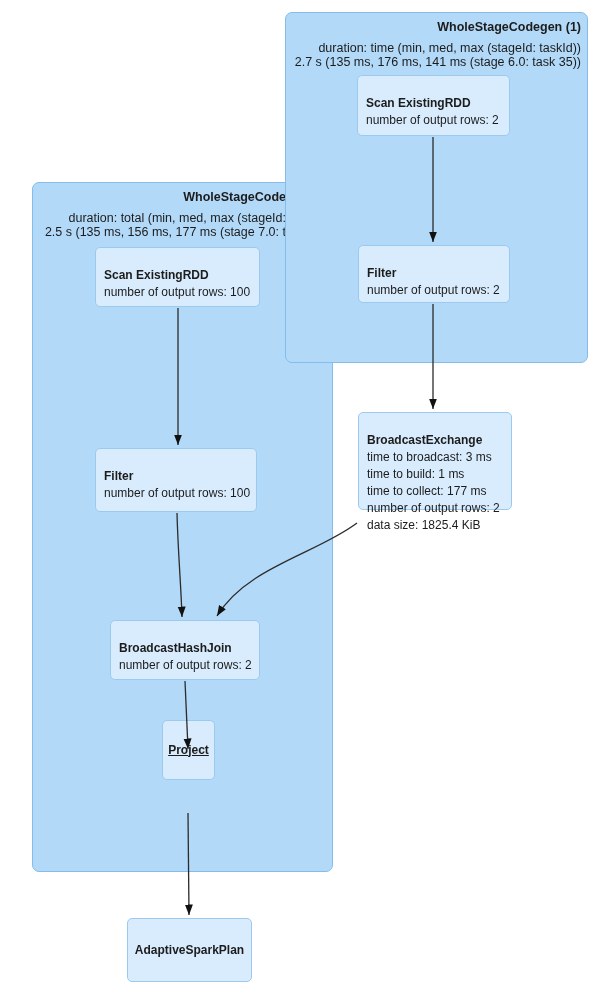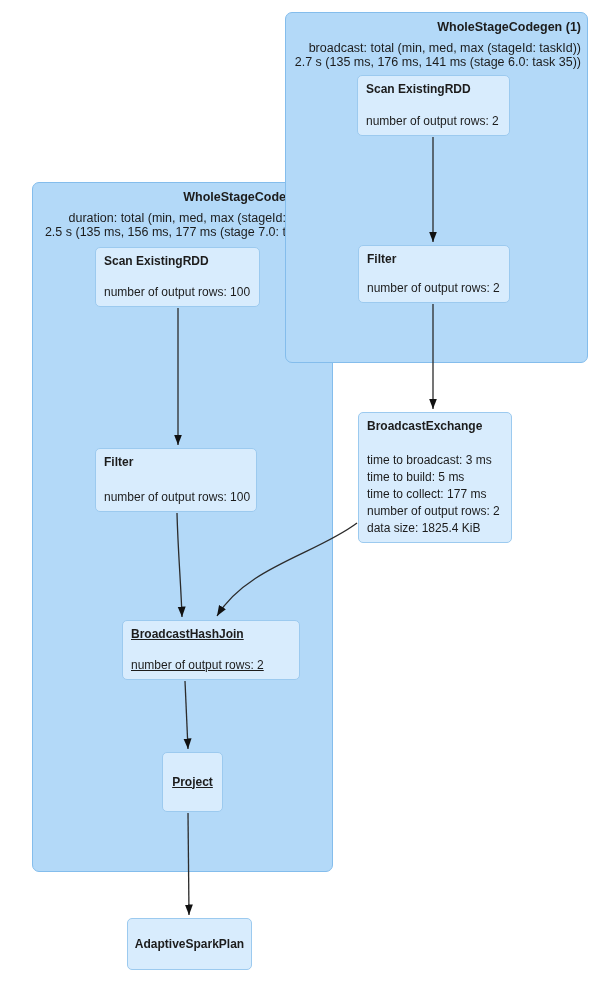--- a/index.html
+++ b/index.html
@@ -13,33 +13,33 @@
   .cluster-right{left:285px;top:12px;width:303px;height:351px;z-index:2;}
   .cluster-label{position:absolute;top:0;right:0;text-align:right;font-size:12.5px;line-height:14px;
                  padding:7px 6px 0 0;white-space:nowrap;}
   .cluster-left .cluster-label{left:0;right:auto;width:253px;padding-right:0;overflow:hidden;}
   .cluster-title{font-weight:bold;}
   .cluster-duration{margin-top:7px;}
 
   
   .node{position:absolute;background:#d8ecfd;border:1px solid #9ccaef;border-radius:5px;
         box-sizing:border-box;z-index:5;display:flex;flex-direction:column;
-        justify-content:space-between;padding:5px 8px;font-size:12px;line-height:17px;}
+        justify-content:space-between;padding:19px 8px;font-size:12px;line-height:17px;}
   .node-title{font-weight:bold;white-space:nowrap;}
   .metric{white-space:nowrap;}
   .node--center{justify-content:center;align-items:center;text-align:center;padding:5px;}
 
   #n-scan1{left:357px;top:75px;width:153px;height:61px;}
   #n-filter1{left:358px;top:245px;width:152px;height:58px;}
-  #n-bexch{left:358px;top:412px;width:154px;height:131px;}
+  #n-bexch{left:358px;top:412px;width:154px;height:98px;}
   #n-scan2{left:95px;top:247px;width:165px;height:60px;}
   #n-filter2{left:95px;top:448px;width:162px;height:64px;}
-  #n-bhj{left:122px;top:620px;width:178px;height:60px;text-decoration:underline;}
-  #n-project{left:162px;top:752px;width:61px;height:60px;text-decoration:underline;}
-  #n-adaptive{left:127px;top:918px;width:125px;height:52px;}
+  #n-bhj{left:110px;top:620px;width:150px;height:60px;}
+  #n-project{left:162px;top:720px;width:53px;height:60px;text-decoration:underline;}
+  #n-adaptive{left:127px;top:918px;width:125px;height:64px;}
 
   
   svg.edges{position:absolute;left:0;top:0;z-index:10;pointer-events:none;}
   .edge{stroke:#2b2b2b;stroke-width:1.3;fill:none;marker-end:url(#arrowhead);}
 </style>
 </head>
 <body>
 
 <div class="stage">
 
@@ -50,21 +50,21 @@
         <div>duration: total (min, med, max (stageId:</div>
         <div>2.5 s (135 ms, 156 ms, 177 ms (stage 7.0: t</div>
       </div>
     </div>
   </div>
 
   <div class="cluster cluster-right">
     <div class="cluster-label">
       <div class="cluster-title">WholeStageCodegen (1)</div>
       <div class="cluster-duration">
-        <div>broadcast: total (min, med, max (stageId: taskId))</div>
+        <div>duration: time (min, med, max (stageId: taskId))</div>
         <div>2.7 s (135 ms, 176 ms, 141 ms (stage 6.0: task 35))</div>
       </div>
     </div>
   </div>
 
   <div class="node" id="n-scan1">
     <div class="node-title">Scan ExistingRDD</div>
     <div class="node-metrics">
       <div class="metric">number of output rows: 2</div>
     </div>
@@ -74,21 +74,21 @@
     <div class="node-title">Filter</div>
     <div class="node-metrics">
       <div class="metric">number of output rows: 2</div>
     </div>
   </div>
 
   <div class="node" id="n-bexch">
     <div class="node-title">BroadcastExchange</div>
     <div class="node-metrics">
       <div class="metric">time to broadcast: 3 ms</div>
-      <div class="metric">time to build: 5 ms</div>
+      <div class="metric">time to build: 1 ms</div>
       <div class="metric">time to collect: 177 ms</div>
       <div class="metric">number of output rows: 2</div>
       <div class="metric">data size: 1825.4 KiB</div>
     </div>
   </div>
 
   <div class="node" id="n-scan2">
     <div class="node-title">Scan ExistingRDD</div>
     <div class="node-metrics">
       <div class="metric">number of output rows: 100</div>

